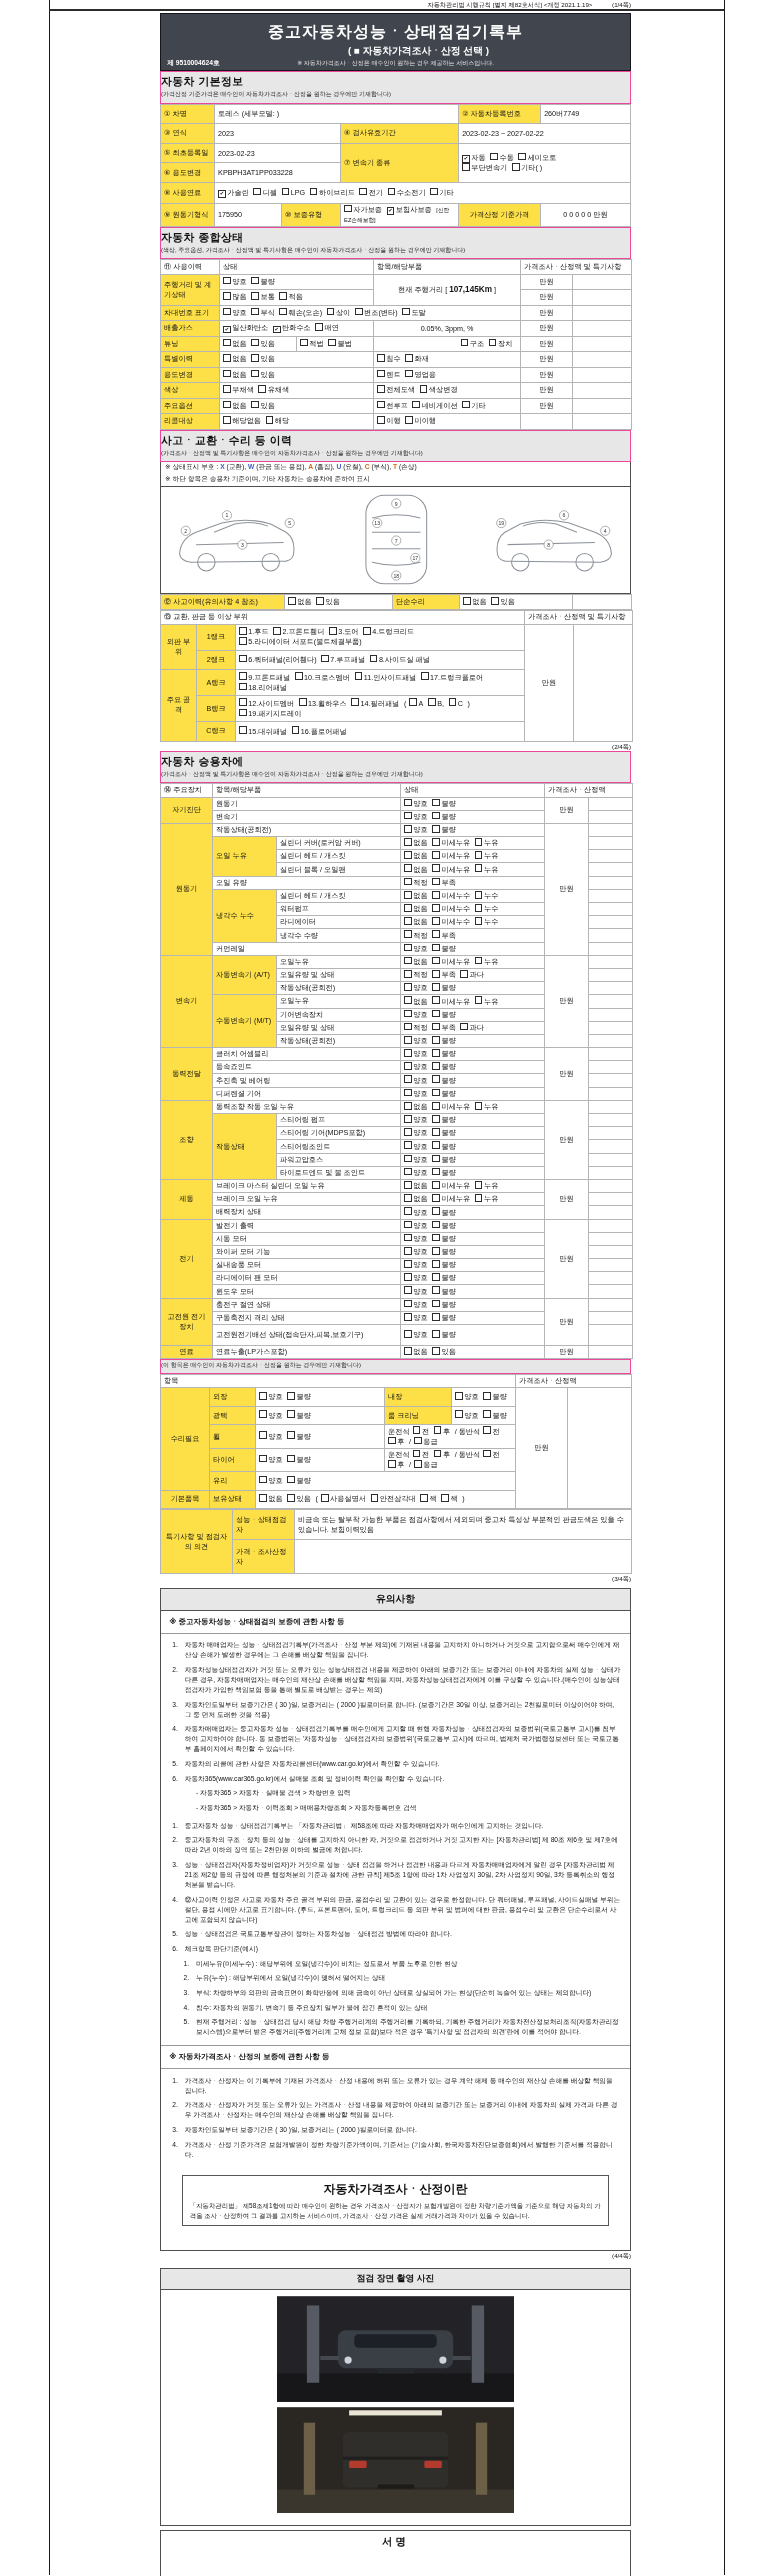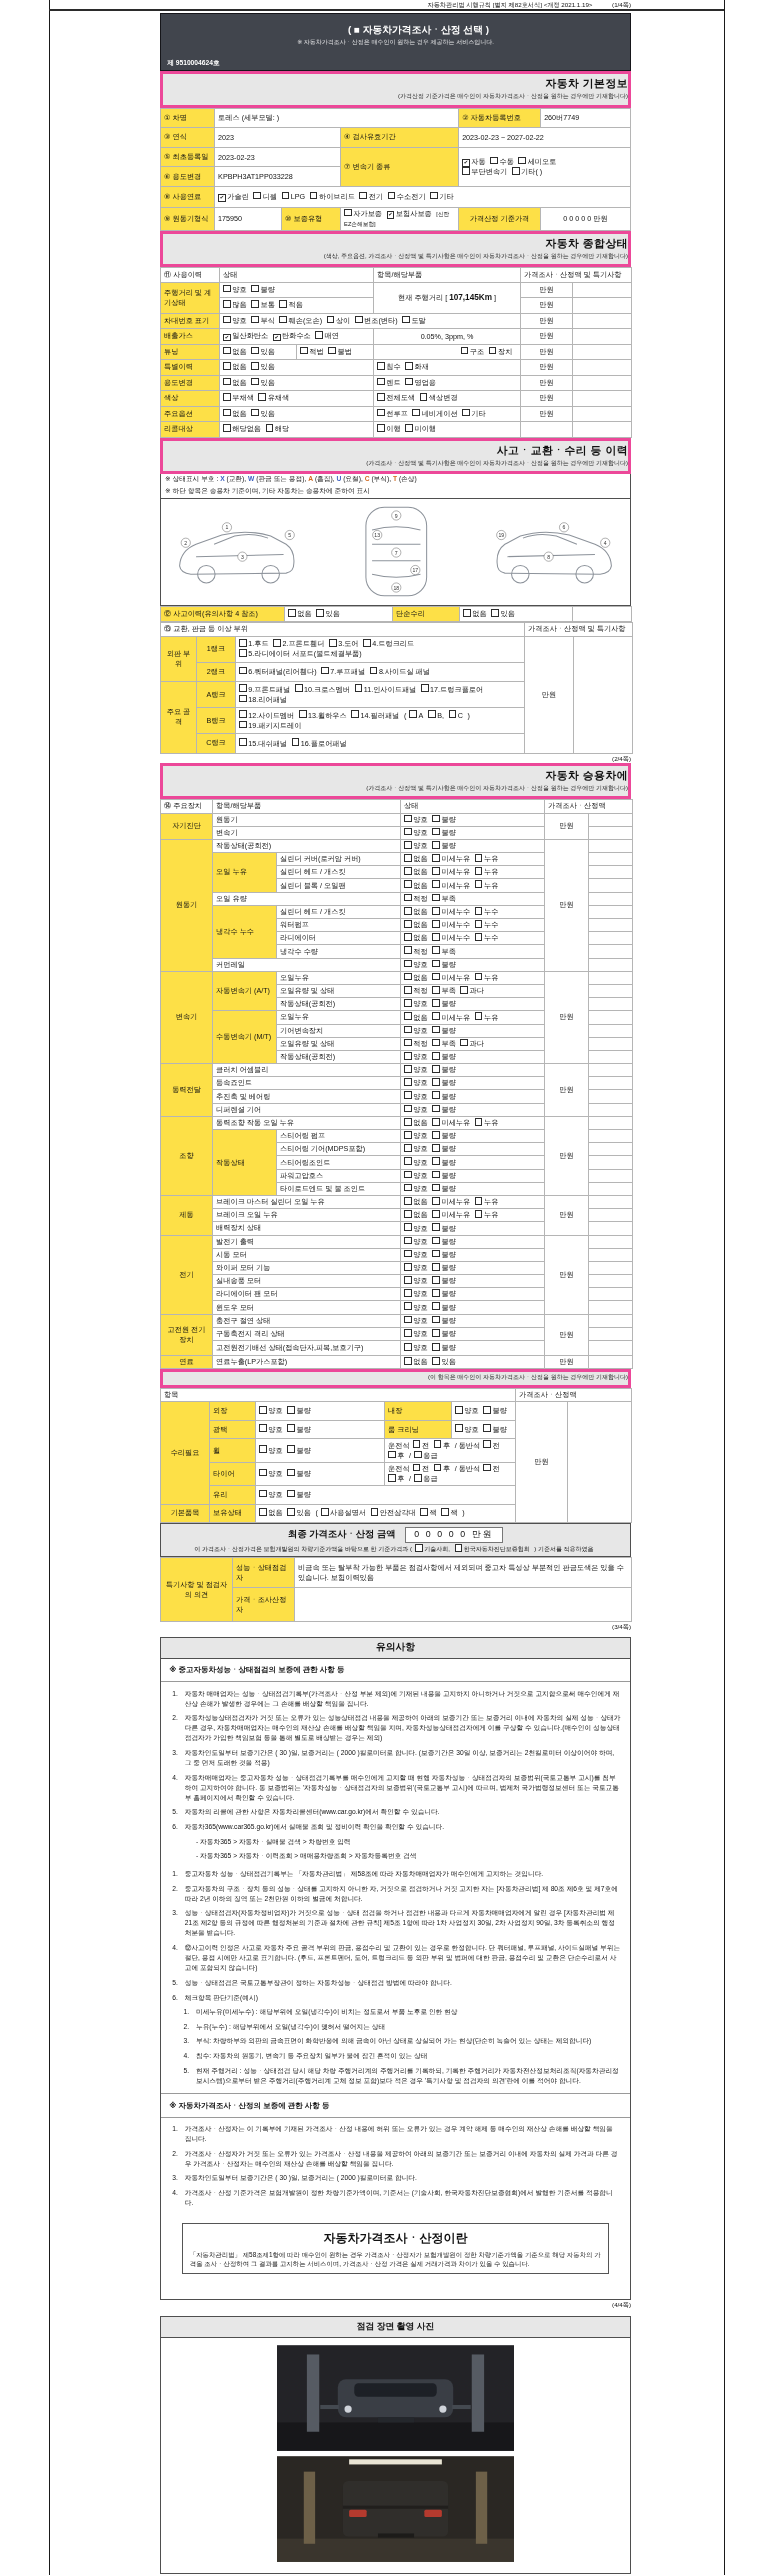--- a/index.html
+++ b/index.html
@@ -10,21 +10,21 @@
   .topline{position:absolute;left:49px;top:9.3px;width:675px;height:1.5px;background:#2b2b2b;}
   .content{position:absolute;left:160px;top:0;width:471px;}
   .topstrip{height:9.3px;font-size:6.2px;text-align:right;padding-top:1px;white-space:nowrap;}
   .topstrip .gap{display:inline-block;width:19.6px;}
   .titlebox{margin-top:3.1px;height:58px;background:#41454d;border:0.5px solid #16161a;color:#fff;
             text-align:center;position:relative;padding-top:7.2px;box-sizing:border-box;}
   .titlebox .t1{font-size:16px;font-weight:bold;letter-spacing:1px;}
   .titlebox .t2{font-size:9.8px;font-weight:bold;margin-top:2.1px;margin-left:46px;}
   .titlebox .t3{font-size:6px;color:#e8e8ea;margin-top:1.5px;}
   .docno{position:absolute;left:6.2px;bottom:2.1px;font-size:6.7px;font-weight:bold;color:#fff;}
-  .band{background:#e7e7e7;border:3px solid #ec4899;text-align:right;box-sizing:border-box;}
+  .band{background:#e7e7e7;border:1px solid #ec4899;text-align:left;box-sizing:border-box;}
   .band .bt{font-size:10.8px;font-weight:bold;letter-spacing:0.5px;padding-top:3.1px;}
   .band .bs{font-size:6px;color:#222;padding:1px 0 3.1px;}
   table.tbl{border-collapse:collapse;width:471px;table-layout:fixed;border:1px solid #4f4f4f;}
   table.tbl td,table.tbl th{border:0.5px solid #b5b5b5;font-size:7.2px;font-weight:normal;
        padding:1px 3.1px;vertical-align:middle;box-sizing:border-box;overflow:hidden;}
   table.tbl th{background:#fff;text-align:left;}
   .lab{background:#fde047;}
   .cen{text-align:center;}
   .cbw{display:inline-block;white-space:nowrap;margin-right:4.6px;}
   .cb{display:inline-block;width:5.7px;height:5.7px;border:1px solid #2d2d2d;background:#fff;
@@ -69,20 +69,21 @@
 <div class="frame"></div>
 <div class="topline"></div>
 
 <div class="content">
 
   <div class="topstrip">
     <span>자동차관리법 시행규칙 [별지 제82호서식] &lt;개정 2021.1.19&gt;</span><span class="gap"></span><span>(1/4쪽)</span>
   </div>
 
   <div class="titlebox">
+    <div class="t1">중고자동차성능ㆍ상태점검기록부</div>
     <div class="t2">( ■ 자동차가격조사ㆍ산정 선택 )</div>
     <div class="t3">※ 자동차가격조사ㆍ산정은 매수인이 원하는 경우 제공하는 서비스입니다.</div>
     <div class="docno">제 9510004624호</div>
   </div>
 
   <div class="band">
     <div class="bt">자동차 기본정보</div>
     <div class="bs">(가격산정 기준가격은 매수인이 자동차가격조사ㆍ산정을 원하는 경우에만 기재합니다)</div>
   </div>
   <table class="tbl">
@@ -586,21 +587,21 @@
           <td colspan="2">충전구 절연 상태</td>
           <td><span class="cbw"><span class="cb"></span><span class="cl">양호</span></span><span class="cbw"><span class="cb"></span><span class="cl">불량</span></span></td>
           <td class="cen won" rowspan="3">만원</td>
           <td></td>
         </tr>
         <tr style="height: 13px;">
           <td colspan="2">구동축전지 격리 상태</td>
           <td><span class="cbw"><span class="cb"></span><span class="cl">양호</span></span><span class="cbw"><span class="cb"></span><span class="cl">불량</span></span></td>
           <td></td>
         </tr>
-        <tr style="height: 15px;">
+        <tr style="height: 21px;">
           <td colspan="2">고전원전기배선 상태(접속단자,피복,보호기구)</td>
           <td><span class="cbw"><span class="cb"></span><span class="cl">양호</span></span><span class="cbw"><span class="cb"></span><span class="cl">불량</span></span></td>
           <td></td>
         </tr>
         <tr style="height: 13px;">
           <td class="lab cen" rowspan="1">연료</td>
           <td colspan="2">연료누출(LP가스포함)</td>
           <td><span class="cbw"><span class="cb"></span><span class="cl">없음</span></span><span class="cbw"><span class="cb"></span><span class="cl">있음</span></span></td>
           <td class="cen won" rowspan="1">만원</td>
           <td></td>
@@ -656,25 +657,20 @@
       <td colspan="3"><span class="cbw"><span class="cb"></span><span class="cl">양호</span></span><span class="cbw"><span class="cb"></span><span class="cl">불량</span></span></td>
     </tr>
     <tr style="height:18.5px">
       <td class="lab cen">기본품목</td>
       <td class="lab">보유상태</td>
       <td colspan="3"><span class="cbw"><span class="cb"></span><span class="cl">없음</span></span><span class="cbw"><span class="cb"></span><span class="cl">있음</span></span><span class="ctx">(</span><span class="cbw"><span class="cb"></span><span class="cl">사용설명서</span></span><span class="cbw"><span class="cb"></span><span class="cl">안전삼각대</span></span><span class="cbw"><span class="cb"></span><span class="cl">잭</span></span><span class="cbw"><span class="cb"></span><span class="cl">잭</span></span><span class="ctx">)</span></td>
     </tr>
   </tbody>
     </table>
 
-  <div class="finalband">
-    <span class="fl">최종 가격조사ㆍ산정 금액</span>
-    <span class="amountbox">0 0 0 0 0 만원</span>
-    <div class="note"><span class="ctx">이 가격조사ㆍ산정가격은 보험개발원의 차량기준가액을 바탕으로 한 기준가격과 (</span><span class="cbw"><span class="cb"></span><span class="cl">기술사회,</span></span><span class="cbw"><span class="cb"></span><span class="cl">한국자동차진단보증협회</span></span><span class="ctx">) 기준서를 적용하였음</span></div>
-  </div>
 
   <table class="tbl">
     <colgroup>
         <col style="width:72px">
         <col style="width:62px">
         <col style="width:337px">
       </colgroup>
     <tbody>
         <tr style="height:30px">
       <td class="lab cen" rowspan="2">특기사항 및 점검자의 의견</td>

